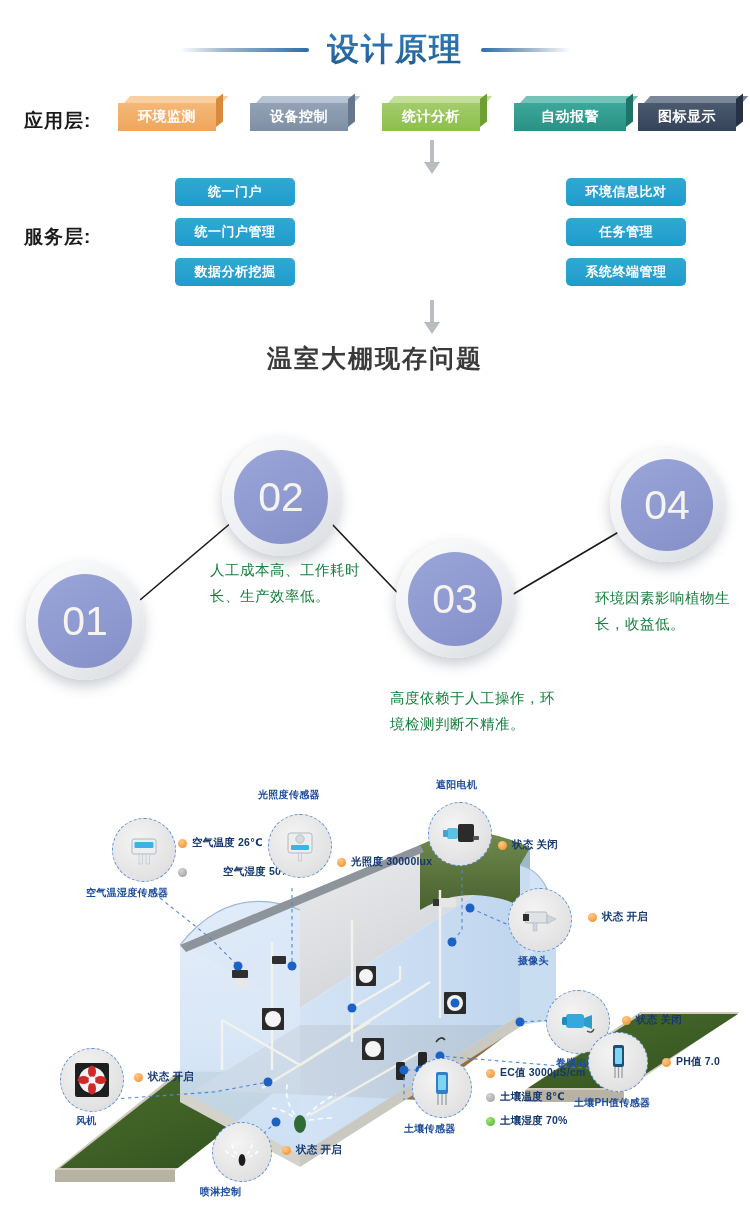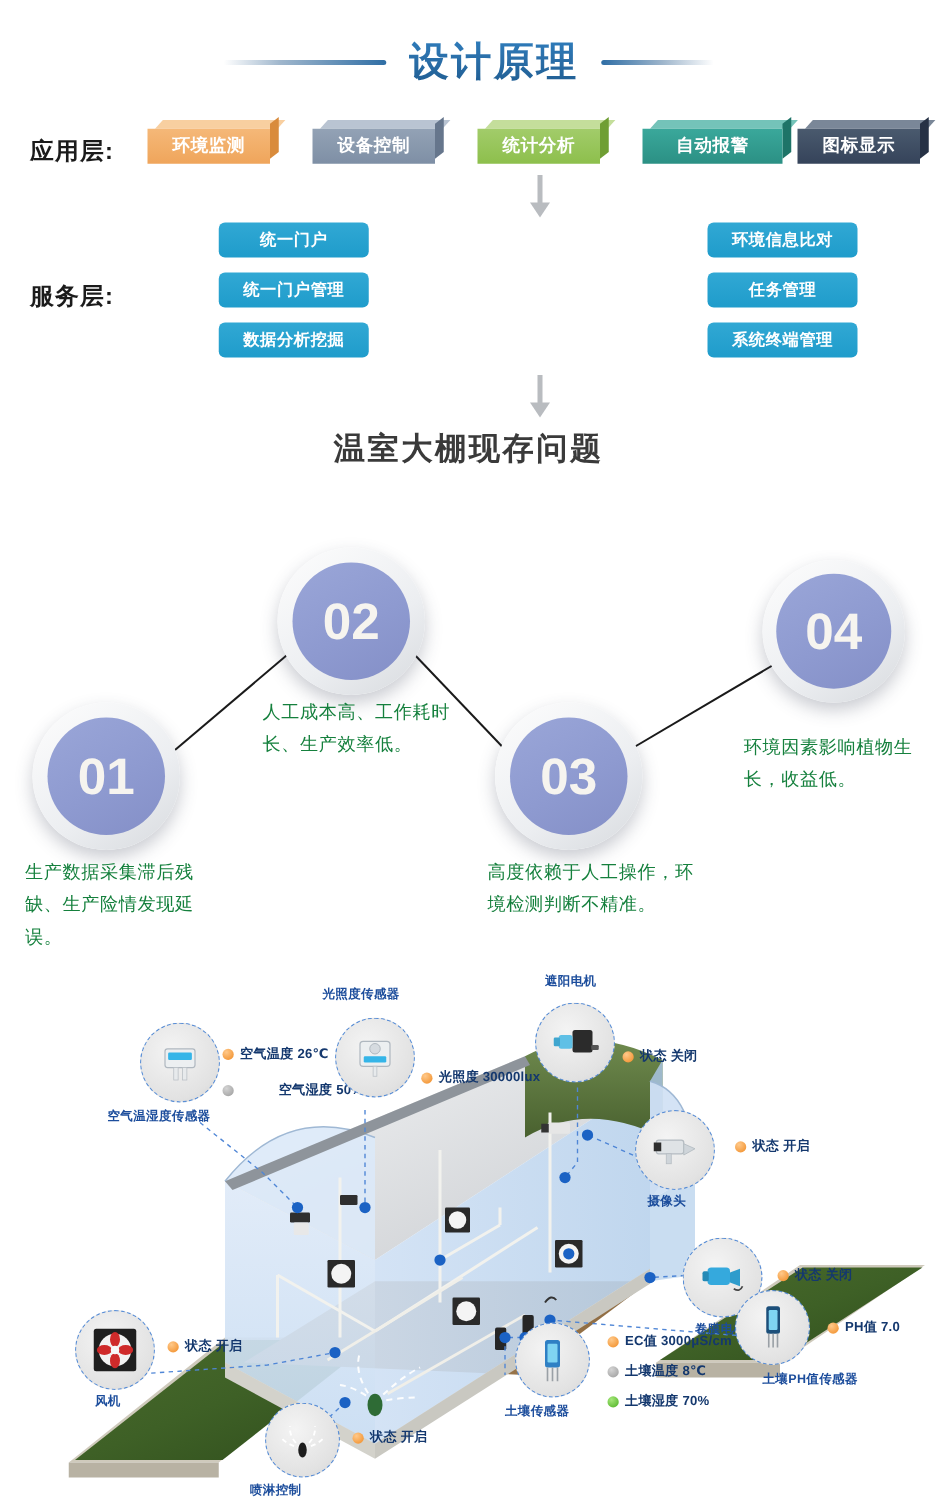--- a/index.html
+++ b/index.html
@@ -109,27 +109,27 @@
   .circle{
     position:absolute;border-radius:50%;
     background:linear-gradient(145deg,#fdfdfd 0%,#eceef1 60%,#d7dade 100%);
     box-shadow:0 6px 14px rgba(60,70,90,.28);
     display:flex;align-items:center;justify-content:center;
   }
   .circle .inner{
     border-radius:50%;
     background:linear-gradient(150deg,#9aa6d8 0%,#8e9ad0 55%,#848fc7 100%);
     display:flex;align-items:center;justify-content:center;
-    color:#f6f4ef;font-weight:700;
+    color:#f6f4ef;font-weight:400;
   }
   #circle-01{left:26px;top:562px;width:118px;height:118px;}
   #circle-01 .inner{width:94px;height:94px;font-size:41px;}
   #circle-02{left:222px;top:438px;width:118px;height:118px;}
   #circle-02 .inner{width:94px;height:94px;font-size:41px;}
-  #circle-03{left:396px;top:562px;width:118px;height:118px;text-align:right;}
+  #circle-03{left:396px;top:540px;width:118px;height:118px;text-align:right;}
   #circle-03 .inner{width:94px;height:94px;font-size:41px;}
   #circle-04{left:610px;top:448px;width:114px;height:114px;}
   #circle-04 .inner{width:92px;height:92px;font-size:41px;}
 
   .prob-desc{
     position:absolute;font-size:14.5px;line-height:26px;color:#15803d;
     letter-spacing:0.5px;
   }
   #desc-01{left:20px;top:685px;width:160px;}
   #desc-02{left:210px;top:557px;width:160px;}
@@ -242,21 +242,20 @@
   <div class="circle" id="circle-02">
     <div class="inner">02</div>
   </div>
   <div class="circle" id="circle-03">
     <div class="inner">03</div>
   </div>
   <div class="circle" id="circle-04">
     <div class="inner">04</div>
   </div>
 
-  <div class="prob-desc" id="desc-01">生产数据采集滞后残缺、生产险情发现延误。</div>
   <div class="prob-desc" id="desc-02">人工成本高、工作耗时长、生产效率低。</div>
   <div class="prob-desc" id="desc-03">高度依赖于人工操作，环境检测判断不精准。</div>
   <div class="prob-desc" id="desc-04">环境因素影响植物生长，收益低。</div>
 
   <div class="gh-wrap">
 
     <svg class="gh-svg" viewBox="0 0 750 438">
       <defs>
         <linearGradient id="gWallFront" x1="0" y1="0" x2="0" y2="1">
           <stop offset="0%" stop-color="#dfeaf8"></stop>
@@ -530,21 +529,21 @@
       <svg class="ico" width="36" height="42" viewBox="0 0 36 42">
         <rect x="13" y="4" width="11" height="22" rx="2" fill="#1c4f7a"></rect>
         <rect x="15" y="7" width="7" height="16" rx="1" fill="#7fd4f2"></rect>
         <g stroke="#9aa0a6" stroke-width="1.3">
           <line x1="15" y1="26" x2="15" y2="37"></line>
           <line x1="18.5" y1="26" x2="18.5" y2="37"></line>
           <line x1="22" y1="26" x2="22" y2="37"></line>
         </g>
       </svg>
     </div>
-    <div class="cal-label" style="left:610px;top:326px;">土壤PH值传感器</div>
+    <div class="cal-label" style="left:574px;top:326px;">土壤PH值传感器</div>
     <div class="cal-value" style="left:662px;top:285px;">
       <span class="dot orange"></span>
       <span>PH值 7.0</span>
     </div>
 
   </div>
 
 </div>
 
 </body></html>

